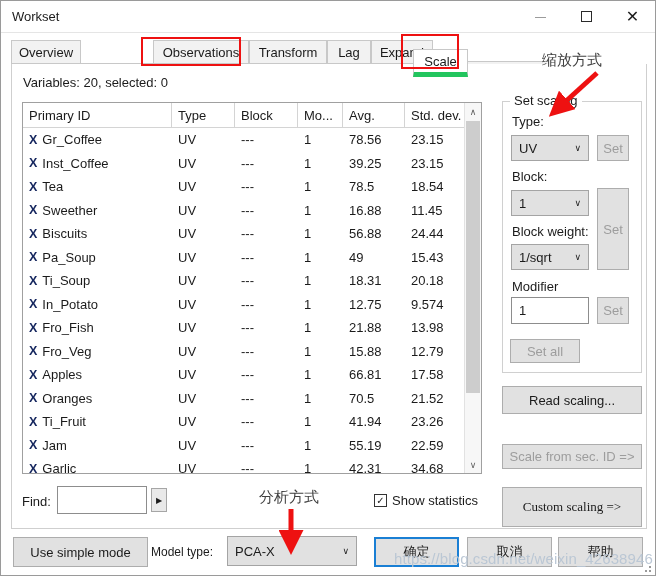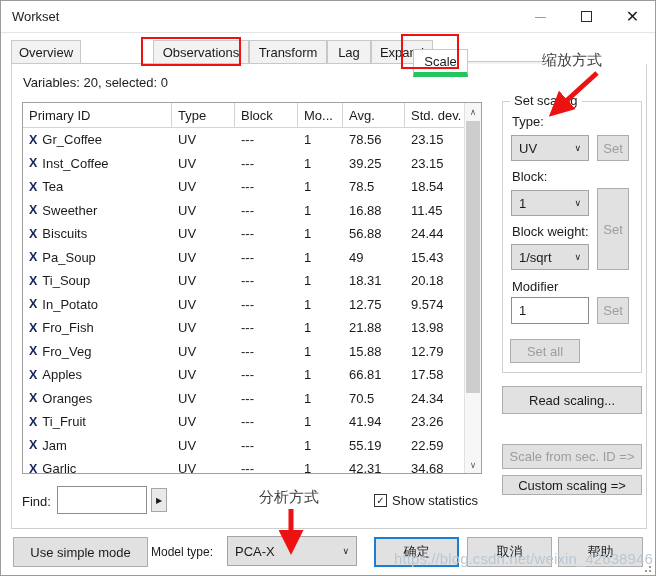--- a/index.html
+++ b/index.html
@@ -429,21 +429,21 @@
         </div>
         <div class="row">
           <div class="cell c-id">
             <span class="xmark">X</span>
             <span>Oranges</span>
           </div>
           <div class="cell c-type">UV</div>
           <div class="cell c-blk">---</div>
           <div class="cell c-mo">1</div>
           <div class="cell c-avg">70.5</div>
-          <div class="cell c-std">24.34</div>
+          <div class="cell c-std">21.52</div>
         </div>
         <div class="row">
           <div class="cell c-id">
             <span class="xmark">X</span>
             <span>Ti_Fruit</span>
           </div>
           <div class="cell c-type">UV</div>
           <div class="cell c-blk">---</div>
           <div class="cell c-mo">1</div>
           <div class="cell c-avg">41.94</div>
@@ -513,21 +513,21 @@
   <div class="btn disabled" style="left:596px; top:187px; width:32px; height:82px;">Set</div>
 
   <div class="fl" style="left:511px; top:278px;">Modifier</div>
   <div class="txtbox" style="left:510px; top:296px; width:78px; height:27px;">1</div>
   <div class="btn disabled" style="left:596px; top:296px; width:32px; height:27px;">Set</div>
 
   <div class="btn disabled" style="left:509px; top:338px; width:70px; height:24px;">Set all</div>
 
   <div class="btn" style="left:501px; top:385px; width:140px; height:28px;">Read scaling...</div>
   <div class="btn disabled" style="left:501px; top:443px; width:140px; height:25px;">Scale from sec. ID =&gt;</div>
-  <div class="btn" style="left:501px; top:474px; width:140px; height:20px;">Custom scaling =&gt;</div>
+  <div class="btn" style="left:501px; top:486px; width:140px; height:40px;font-family:Liberation Serif, serif;">Custom scaling =&gt;</div>
 
   <div class="btm-btn" style="left:12px; width:135px;">Use simple mode</div>
   <div class="modeltype-label">Model type:</div>
   <div class="combo modeltype-combo">
     <span>PCA-X</span>
     <span class="chev">∨</span>
   </div>
   <div class="btm-btn primary" style="left:373px; width:85px;">确定</div>
   <div class="btm-btn" style="left:466px; width:85px;">取消</div>
   <div class="btm-btn" style="left:557px; width:85px;">帮助</div>

